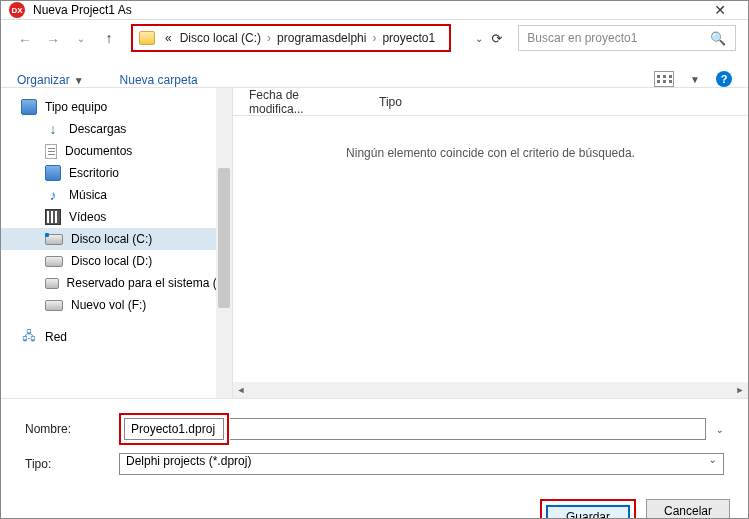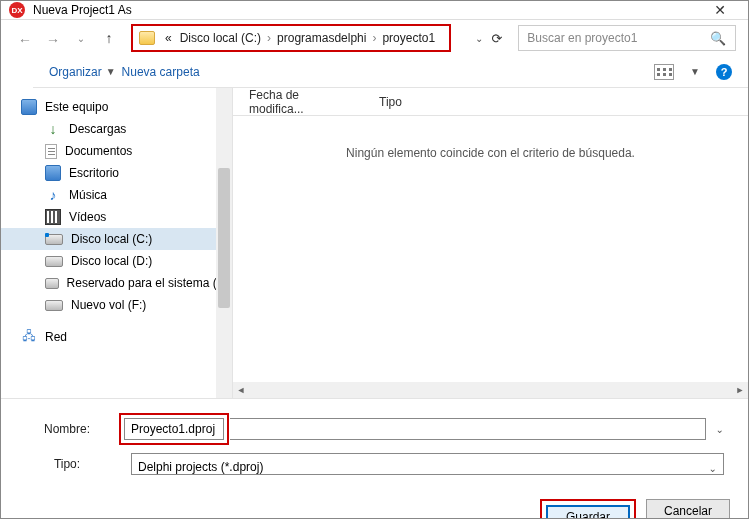--- a/index.html
+++ b/index.html
@@ -19,21 +19,21 @@
   .folder-ico { width: 16px; height: 14px; background: linear-gradient(#ffe9a8,#f5c84c); border: 1px solid #d9a93e; border-radius: 2px; margin-right: 6px; }
   .bc-seg { padding: 0 4px; cursor: pointer; color: #222; }
   .bc-sep { color: #888; padding: 0 2px; }
   .loc-extras { display: flex; align-items: center; gap: 8px; margin-left: 20px; }
   .dd-arrow { color: #555; font-size: 10px; }
   .refresh { color: #333; font-size: 13px; cursor: pointer; }
   .searchbox { flex: 1; margin-left: 12px; height: 26px; border: 1px solid #ccc; display: flex; align-items: center; padding: 0 8px; color: #888; gap: 16px; }
   .searchbox .mag { margin-left: auto; color: #666; font-size: 13px; }
 
   
-  .toolbar { height: 32px; display: flex; align-items: center; padding: 0 16px; gap: 6px; border-bottom: 1px solid #e3e3e3; margin-left: 32px; }
+  .toolbar { height: 32px; display: flex; align-items: flex-end; padding: 0 16px; gap: 36px; border-bottom: 1px solid #e3e3e3; }
   .tb-btn { color: #1a5dab; cursor: pointer; display: flex; align-items: center; gap: 4px; }
   .tb-right { margin-left: auto; display: flex; align-items: center; gap: 16px; }
   .view-ico { width: 20px; height: 16px; border: 1px solid #999; position: relative; }
   .view-ico::before { content:""; position:absolute; left:2px; top:3px; width:3px; height:3px; background:#777; box-shadow: 0 5px 0 #777, 6px 0 0 #777, 6px 5px 0 #777, 12px 0 0 #777, 12px 5px 0 #777; }
   .help-ico { width: 16px; height: 16px; border-radius: 50%; background: #0078d7; color: #fff; display: flex; align-items: center; justify-content: center; font-size: 11px; font-weight: bold; }
 
   
   .main { display: flex; height: 310px; }
   .tree { width: 232px; border-right: 1px solid #e3e3e3; padding: 8px 0; overflow: hidden; position: relative; }
   .tree-item { display: flex; align-items: center; height: 22px; padding-left: 20px; gap: 8px; cursor: pointer; white-space: nowrap; }
@@ -63,23 +63,23 @@
   .col-h.date { flex:0 0 130px; }
   .sort-caret { font-size:9px; color:#666; }
   .empty-msg { text-align:center; color:#555; margin-top: 30px; font-size:12px; }
   .content-scroll { margin-top:auto; height:16px; background:#f0f0f0; display:flex; }
   .content-scroll .track { flex:1; position:relative; }
   .content-scroll .btn { width:16px; display:flex; align-items:center; justify-content:center; color:#666; font-size:9px; }
 
   
   .form { border-top: 1px solid #e3e3e3; padding: 14px 24px 6px 24px; }
   .form-row { display:flex; align-items:center; gap:10px; margin-bottom: 8px; }
-  .form-label { width: 84px; text-align:center; color:#222; }
+  .form-label { width: 84px; text-align:left; color:#222; }
   .form-input { flex:1; height: 22px; border:1px solid #888; padding: 0 6px; background:#fff; color:#000; font-size:12px; }
-  .form-input.dd { display:flex; align-items:flex-end; justify-content:space-between;margin-left:12px; }
+  .form-input.dd { display:flex; align-items:flex-start; justify-content:space-between; }
   .dd-chev { color:#555; font-size:10px; }
   .name-hi { border: 2px solid #c00; padding: 3px; margin-right:-3px; }
   .name-hi .form-input { border:1px solid #888; } 
 
   
   .footer { display:flex; align-items:center; padding: 10px 18px; gap:12px; }
   .footer .buttons { margin-left:auto; display:flex; gap:10px; }
   .dlg-btn { min-width:84px; height:24px; border:1px solid #999; background:#e9e9e9; cursor:pointer; display:flex; align-items:center; justify-content:center; }
   .dlg-btn.primary { border:2px solid #0067c0; background:#e5f1fb; }
   .primary-hi { border:2px solid #c00; padding:4px; }
@@ -130,21 +130,21 @@
     <div class="view-ico"></div>
     <span class="dd-arrow">▼</span>
     <div class="help-ico">?</div>
   </div>
 </div>
 
 <div class="main">
   <div class="tree">
     <div class="tree-item">
       <span class="ico ico-pc"></span>
-      <span>Este equipo</span>
+      <span>Tipo equipo</span>
     </div>
     <div class="tree-item indent">
         <span class="ico ico-dl"></span>
         <span>Descargas</span>
       </div>
     <div class="tree-item indent">
         <span class="ico ico-doc"></span>
         <span>Documentos</span>
       </div>
     <div class="tree-item indent">

